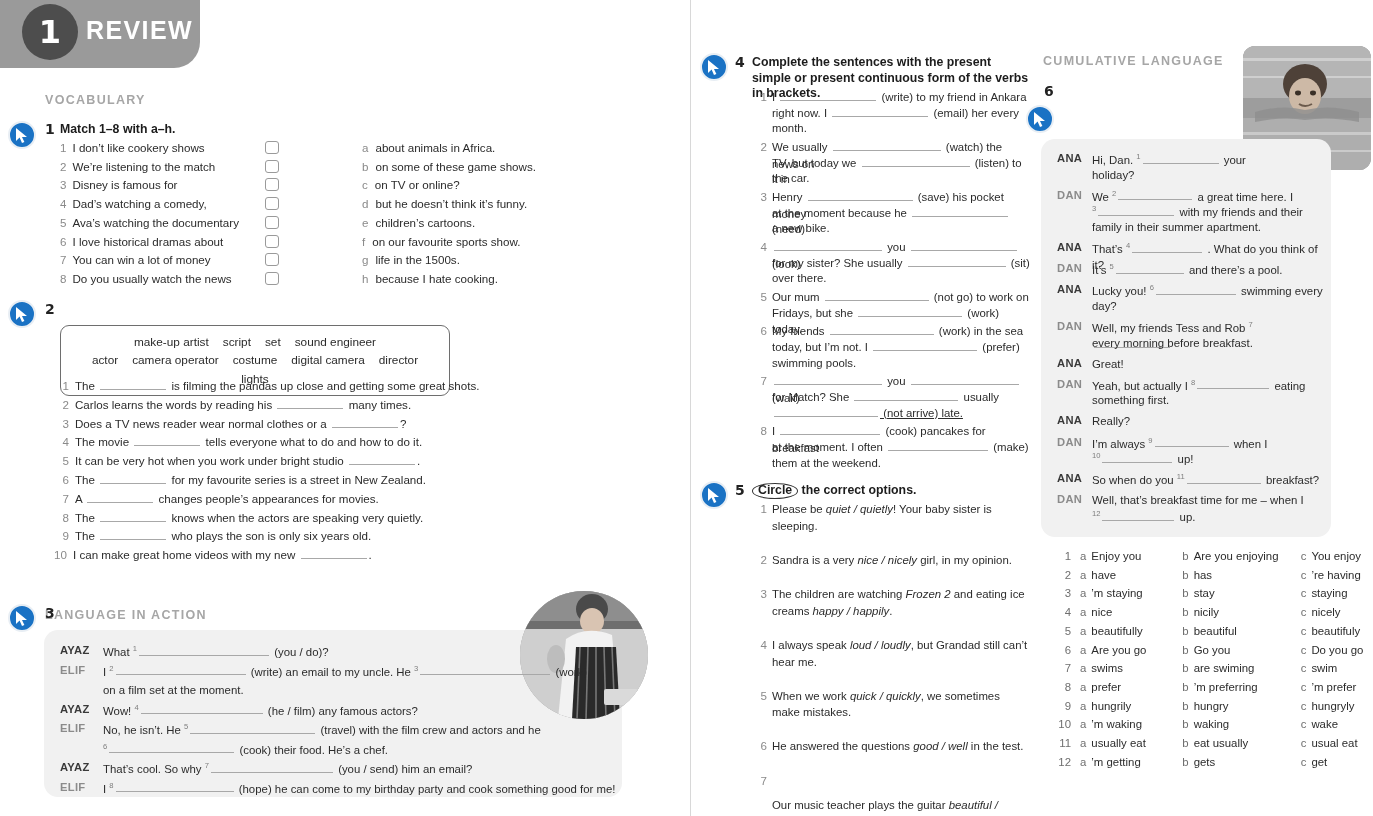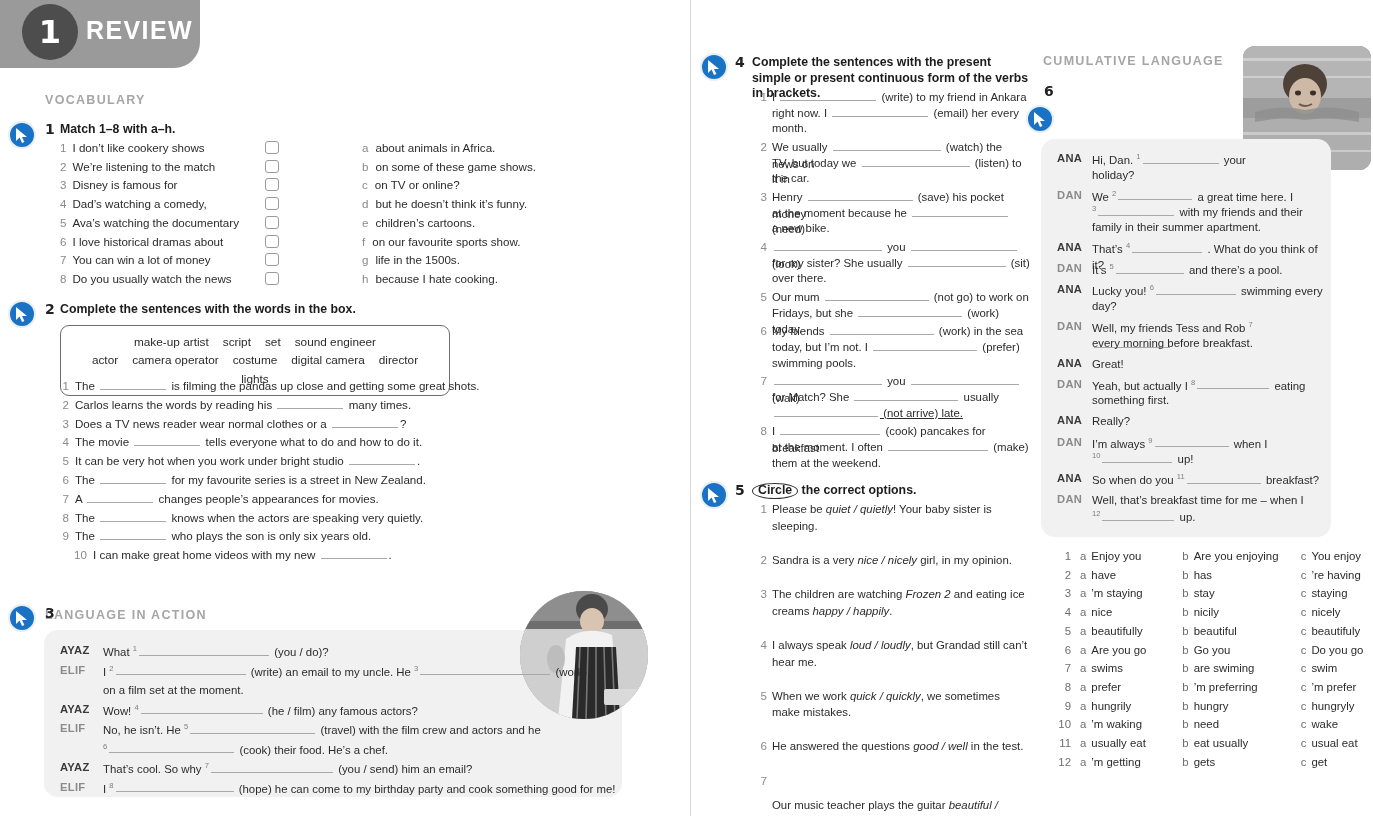--- a/index.html
+++ b/index.html
@@ -152,36 +152,35 @@
       <div class="a-row" style="left:362px;top:253.2px;"><span class="n">g</span><span>life in the 1500s.</span></div>
       <div class="a-row" style="left:362px;top:271.9px;"><span class="n">h</span><span>because I hate cooking.</span></div>
     </div>
 
   <div class="cursor-icon" style="left:8px;top:300px;">
     <svg width="14" height="16" viewBox="0 0 14 16">
         <path d="M0 0 L0 13 L3.6 9.6 L6 15 L8.4 13.9 L6 8.9 L11 8.9 Z" fill="#ffffff"></path>
       </svg>
   </div>
   <div class="ex-num" style="left:45px;top:301px;">2</div>
-  <div class="ex-title" style="left:60px;top:302px;width:400px;">Complete the sentences with the words in the box.</div>
   <div class="wordbox" style="left:60px;top:325px;width:390px;">
     <div id="wb2"><span class="w">make-up artist</span><span class="w">script</span><span class="w">set</span><span class="w">sound engineer</span></div>
       <div id="wb1"><span class="w">actor</span><span class="w">camera operator</span><span class="w">costume</span><span class="w">digital camera</span><span class="w">director</span><span class="w">lights</span></div>
   </div>
   <div id="ex2-items">
       <div class="q-row" style="left:55px;top:378px;"><span class="n" style="display:inline-block;width:14px;text-align:right;margin-right:6px">1</span><span>The </span><span class="blank" style="width:66px"></span><span> is filming the pandas up close and getting some great shots.</span></div>
       <div class="q-row" style="left:55px;top:396.8px;"><span class="n" style="display:inline-block;width:14px;text-align:right;margin-right:6px">2</span><span>Carlos learns the words by reading his </span><span class="blank" style="width:66px"></span><span> many times.</span></div>
       <div class="q-row" style="left:55px;top:415.6px;"><span class="n" style="display:inline-block;width:14px;text-align:right;margin-right:6px">3</span><span>Does a TV news reader wear normal clothes or a </span><span class="blank" style="width:66px"></span><span>?</span></div>
       <div class="q-row" style="left:55px;top:434.4px;"><span class="n" style="display:inline-block;width:14px;text-align:right;margin-right:6px">4</span><span>The movie </span><span class="blank" style="width:66px"></span><span> tells everyone what to do and how to do it.</span></div>
       <div class="q-row" style="left:55px;top:453.2px;"><span class="n" style="display:inline-block;width:14px;text-align:right;margin-right:6px">5</span><span>It can be very hot when you work under bright studio </span><span class="blank" style="width:66px"></span><span>.</span></div>
       <div class="q-row" style="left:55px;top:472px;"><span class="n" style="display:inline-block;width:14px;text-align:right;margin-right:6px">6</span><span>The </span><span class="blank" style="width:66px"></span><span> for my favourite series is a street in New Zealand.</span></div>
       <div class="q-row" style="left:55px;top:490.8px;"><span class="n" style="display:inline-block;width:14px;text-align:right;margin-right:6px">7</span><span>A </span><span class="blank" style="width:66px"></span><span> changes people’s appearances for movies.</span></div>
       <div class="q-row" style="left:55px;top:509.6px;"><span class="n" style="display:inline-block;width:14px;text-align:right;margin-right:6px">8</span><span>The </span><span class="blank" style="width:66px"></span><span> knows when the actors are speaking very quietly.</span></div>
       <div class="q-row" style="left:55px;top:528.4px;"><span class="n" style="display:inline-block;width:14px;text-align:right;margin-right:6px">9</span><span>The </span><span class="blank" style="width:66px"></span><span> who plays the son is only six years old.</span></div>
-      <div class="q-row" style="left:73px;top:547.2px;"><span class="n" style="display:inline-block;width:14px;text-align:right;margin-right:6px">10</span><span>I can make great home videos with my new </span><span class="blank" style="width:66px"></span><span>.</span></div>
+      <div class="q-row" style="left:53px;top:547.2px;"><span class="n" style="display:inline-block;width:14px;text-align:right;margin-right:6px">10</span><span>I can make great home videos with my new </span><span class="blank" style="width:66px"></span><span>.</span></div>
     </div>
 
   <div class="sect-head" style="position:absolute;left:45px;top:608px;">LANGUAGE IN ACTION</div>
   <div class="cursor-icon" style="left:8px;top:604px;">
     <svg width="14" height="16" viewBox="0 0 14 16">
         <path d="M0 0 L0 13 L3.6 9.6 L6 15 L8.4 13.9 L6 8.9 L11 8.9 Z" fill="#ffffff"></path>
       </svg>
   </div>
   <div class="ex-num" style="left:45px;top:605px;">3</div>
   <div class="ex-title" style="left:60px;top:606px;width:480px;margin-top:48px;">Complete the conversation with the present continuous form of the verbs in brackets.</div>
@@ -360,18 +359,18 @@
   <div id="ex6-options">
       <div class="opt-row" style="left:1055px;top:550px;"><span class="on">1</span><span class="ol">a</span><span style="display:inline-block;width:82px">Enjoy you</span><span class="ol">b</span><span style="display:inline-block;width:98px">Are you enjoying</span><span class="ol">c</span><span>You enjoy</span></div>
       <div class="opt-row" style="left:1055px;top:568.7px;"><span class="on">2</span><span class="ol">a</span><span style="display:inline-block;width:82px">have</span><span class="ol">b</span><span style="display:inline-block;width:98px">has</span><span class="ol">c</span><span>’re having</span></div>
       <div class="opt-row" style="left:1055px;top:587.4px;"><span class="on">3</span><span class="ol">a</span><span style="display:inline-block;width:82px">’m staying</span><span class="ol">b</span><span style="display:inline-block;width:98px">stay</span><span class="ol">c</span><span>staying</span></div>
       <div class="opt-row" style="left:1055px;top:606.1px;"><span class="on">4</span><span class="ol">a</span><span style="display:inline-block;width:82px">nice</span><span class="ol">b</span><span style="display:inline-block;width:98px">nicily</span><span class="ol">c</span><span>nicely</span></div>
       <div class="opt-row" style="left:1055px;top:624.8px;"><span class="on">5</span><span class="ol">a</span><span style="display:inline-block;width:82px">beautifully</span><span class="ol">b</span><span style="display:inline-block;width:98px">beautiful</span><span class="ol">c</span><span>beautifuly</span></div>
       <div class="opt-row" style="left:1055px;top:643.5px;"><span class="on">6</span><span class="ol">a</span><span style="display:inline-block;width:82px">Are you go</span><span class="ol">b</span><span style="display:inline-block;width:98px">Go you</span><span class="ol">c</span><span>Do you go</span></div>
       <div class="opt-row" style="left:1055px;top:662.2px;"><span class="on">7</span><span class="ol">a</span><span style="display:inline-block;width:82px">swims</span><span class="ol">b</span><span style="display:inline-block;width:98px">are swiming</span><span class="ol">c</span><span>swim</span></div>
       <div class="opt-row" style="left:1055px;top:680.9px;"><span class="on">8</span><span class="ol">a</span><span style="display:inline-block;width:82px">prefer</span><span class="ol">b</span><span style="display:inline-block;width:98px">’m preferring</span><span class="ol">c</span><span>’m prefer</span></div>
       <div class="opt-row" style="left:1055px;top:699.6px;"><span class="on">9</span><span class="ol">a</span><span style="display:inline-block;width:82px">hungrily</span><span class="ol">b</span><span style="display:inline-block;width:98px">hungry</span><span class="ol">c</span><span>hungryly</span></div>
-      <div class="opt-row" style="left:1055px;top:718.3px;"><span class="on">10</span><span class="ol">a</span><span style="display:inline-block;width:82px">’m waking</span><span class="ol">b</span><span style="display:inline-block;width:98px">need</span><span class="ol">c</span><span>wake</span></div>
+      <div class="opt-row" style="left:1055px;top:718.3px;"><span class="on">10</span><span class="ol">a</span><span style="display:inline-block;width:82px">’m waking</span><span class="ol">b</span><span style="display:inline-block;width:98px">waking</span><span class="ol">c</span><span>wake</span></div>
       <div class="opt-row" style="left:1055px;top:737px;"><span class="on">11</span><span class="ol">a</span><span style="display:inline-block;width:82px">usually eat</span><span class="ol">b</span><span style="display:inline-block;width:98px">eat usually</span><span class="ol">c</span><span>usual eat</span></div>
       <div class="opt-row" style="left:1055px;top:755.7px;"><span class="on">12</span><span class="ol">a</span><span style="display:inline-block;width:82px">’m getting</span><span class="ol">b</span><span style="display:inline-block;width:98px">gets</span><span class="ol">c</span><span>get</span></div>
     </div>
 
 </div>
 
 </body></html>

